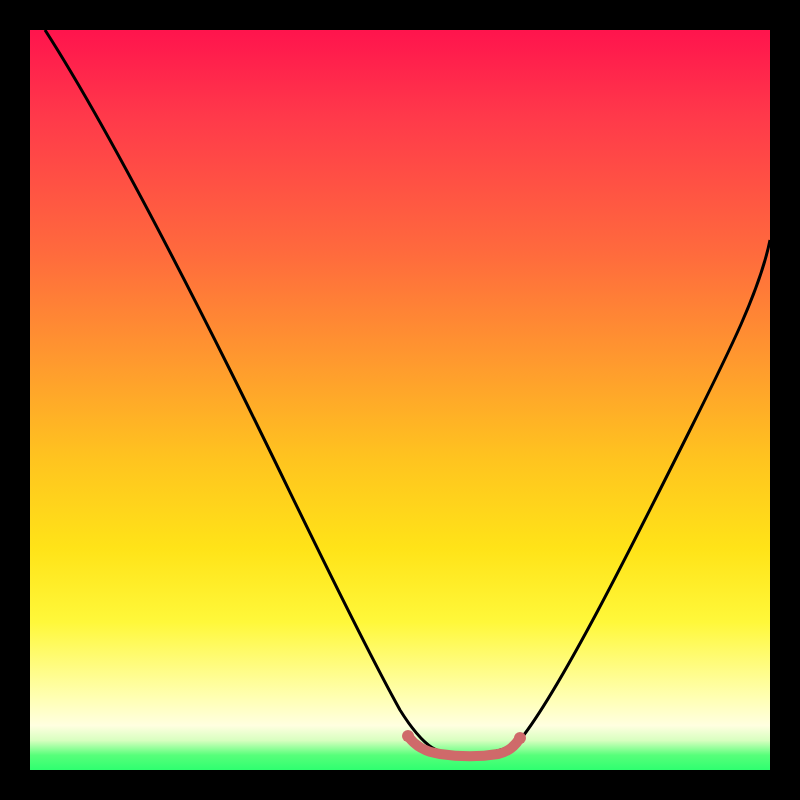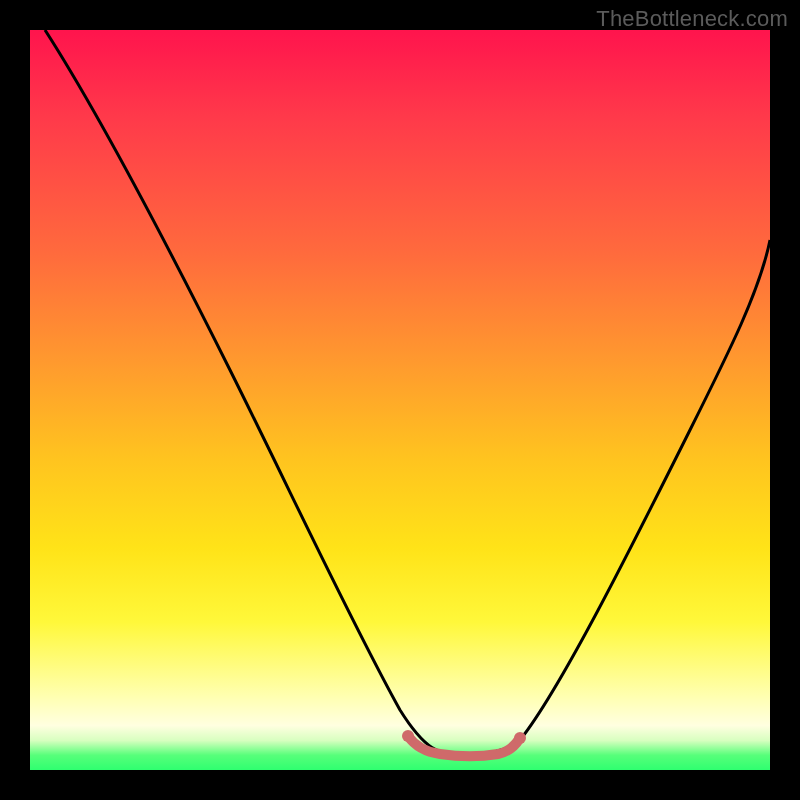--- a/index.html
+++ b/index.html
@@ -56,21 +56,20 @@
   }
   svg.curves {
     position: absolute;
     inset: 0;
   }
 </style>
 </head>
 <body>
 
 <div class="frame">
-  <div class="watermark">TheBottleneck.com</div>
 
   <div class="plot-area">
     <div class="gradient"></div>
 
     <svg class="curves" viewBox="0 0 740 740" preserveAspectRatio="none">
 
       <path d="M 15 0
                C 60 70, 130 200, 200 340
                C 260 460, 320 590, 370 680
                C 395 720, 410 725, 430 725

